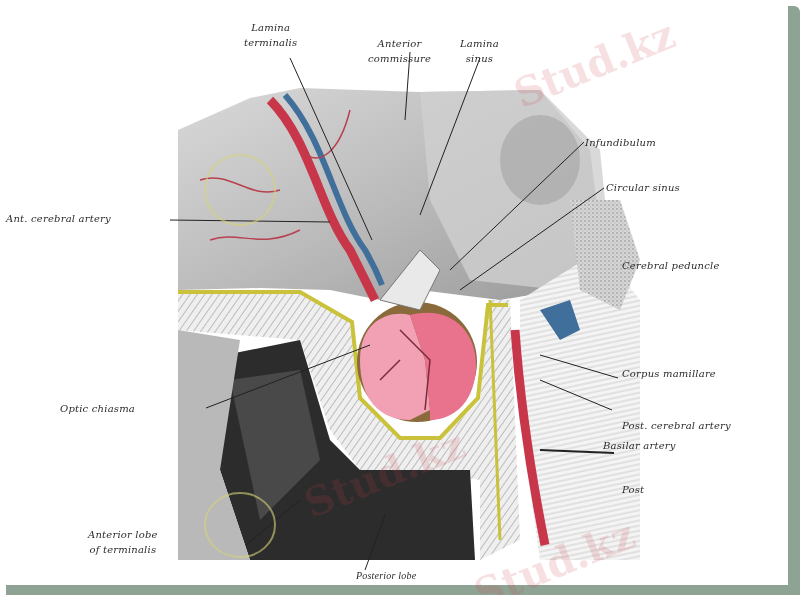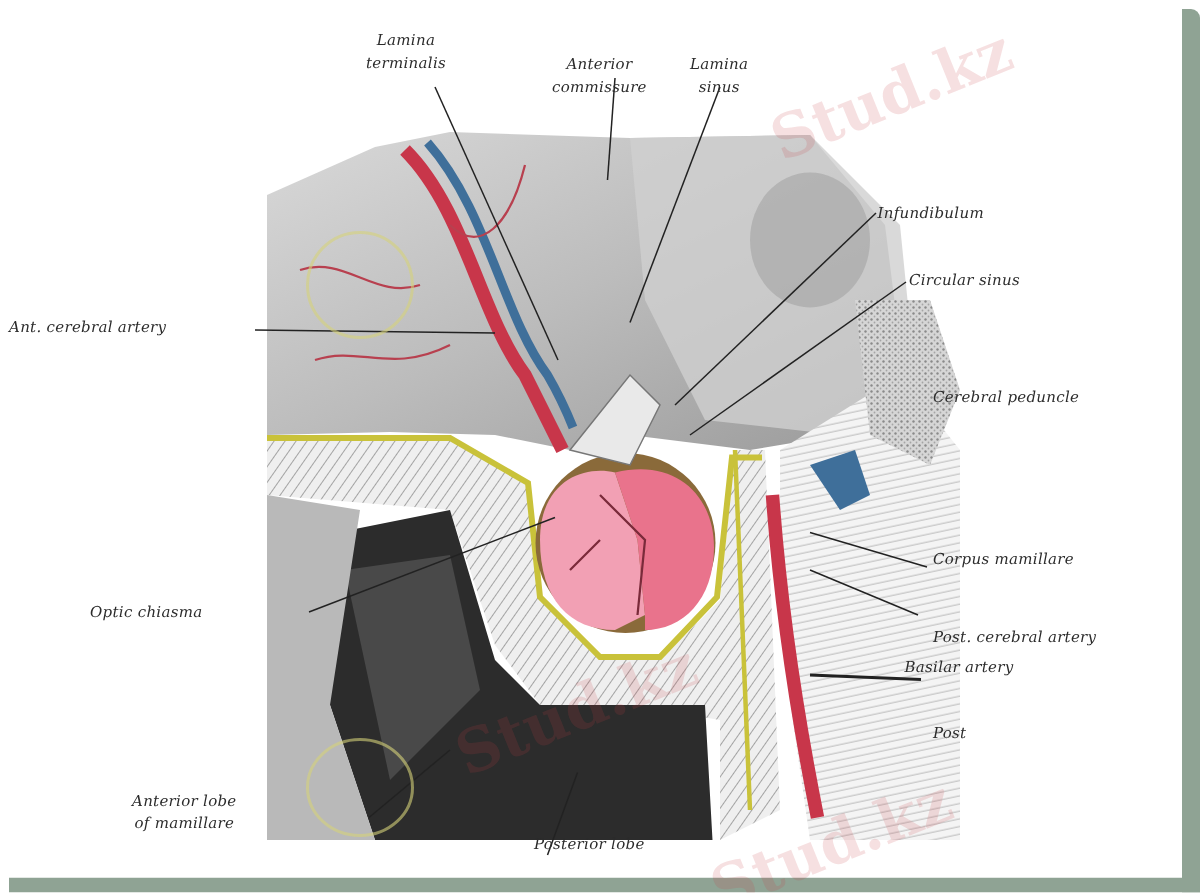--- a/index.html
+++ b/index.html
@@ -115,15 +115,15 @@
 <div class="lbl" style="left:606px;top:180px;">Circular sinus</div>
 <div class="lbl" style="left:622px;top:258px;">Cerebral peduncle</div>
 <div class="lbl" style="left:622px;top:366px;font-style:italic;">Corpus mamillare</div>
 <div class="lbl" style="left:622px;top:418px;">Post. cerebral artery</div>
 <div class="lbl" style="left:588px;top:438px;margin-left:15px;">Basilar artery</div>
 <div class="lbl" style="left:622px;top:482px;">Post</div>
 <div class="lbl" style="left:6px;top:211px;">Ant. cerebral artery</div>
 <div class="lbl" style="left:60px;top:401px;">Optic chiasma</div>
 <div class="lbl c" style="left:88px;top:527px;">
   <div>Anterior lobe</div>
-  <div>of mamillare</div>
+  <div>of terminalis</div>
 </div>
-<div class="lbl" style="left:356px;top:556px;">Posterior lobe</div>
+<div class="lbl" style="left:356px;top:568px;font-family:Liberation Serif, serif;">Posterior lobe</div>
 
 </body></html>

